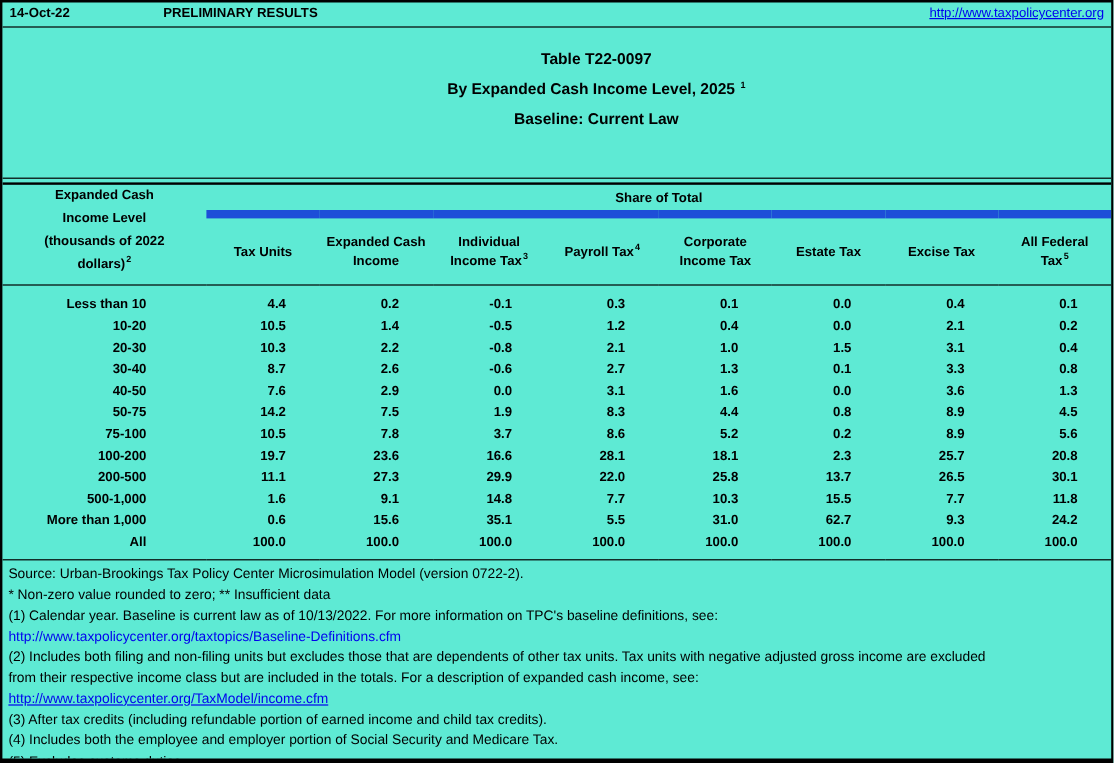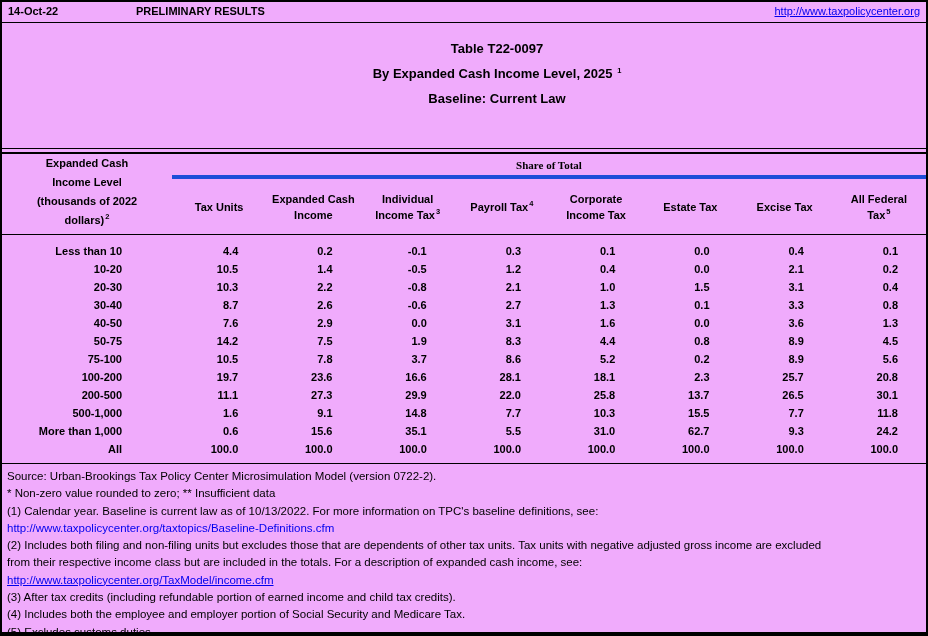--- a/index.html
+++ b/index.html
@@ -1,19 +1,19 @@
 <!DOCTYPE html>
 <html><head>
 <meta charset="utf-8">
 <style>
   html,body { margin:0; padding:0; background:#fff; }
   .page {
     position:relative; width:928px; height:636px; box-sizing:border-box;
     border:2px solid #000; border-bottom-width:4px; overflow:hidden;
-    background:#f0abfc; color:#000;
+    background:#5eead4; color:#000;
     font-family:"Liberation Sans", sans-serif;
   }
   a { color:#0000EE; text-decoration:underline; cursor:pointer; }
   a.nounder { text-decoration:none; }
   sup { font-size:7.5px; line-height:0; vertical-align:super; margin-left:1px; }
 
   
   .topbar { position:relative; height:20px; border-bottom:1px solid #000;
             font-size:11px; font-weight:bold; }
   .topbar .date   { position:absolute; left:6px;  top:3px; }
@@ -26,21 +26,21 @@
 
   
   .toprule { margin-top:11px; height:3px;
              border-top:1px solid #000; border-bottom:2px solid #000; }
 
   
   table { width:100%; border-collapse:collapse; table-layout:fixed; }
   col.c1 { width:170px; }
   th { font-weight:bold; font-size:11px; padding:0; }
   .share-th { height:21px; vertical-align:middle; 
-              border-bottom:4px solid #1d4ed8;font-family:Liberation Serif, serif; }
+              border-bottom:7px solid #1d4ed8; }
   .col1-th { vertical-align:top; text-align:center; }
   .col1-th div { line-height:19px; }
   #colhead-row th { height:55px; vertical-align:middle; text-align:center; line-height:16px; }
   #colhead-row { border-bottom:1px solid #000; }
   .data-table { border-bottom:1px solid #000; }
   tbody td { font-size:11px; font-weight:bold; height:18px; line-height:18px; padding:0; }
   tbody td.lbl { text-align:right; padding-right:50px; }
   tbody td.num { text-align:right; padding-right:28px; }
   tbody tr:first-child td { padding-top:7px; }
   tbody tr:last-child td  { padding-bottom:5px;margin-left:16px; }

